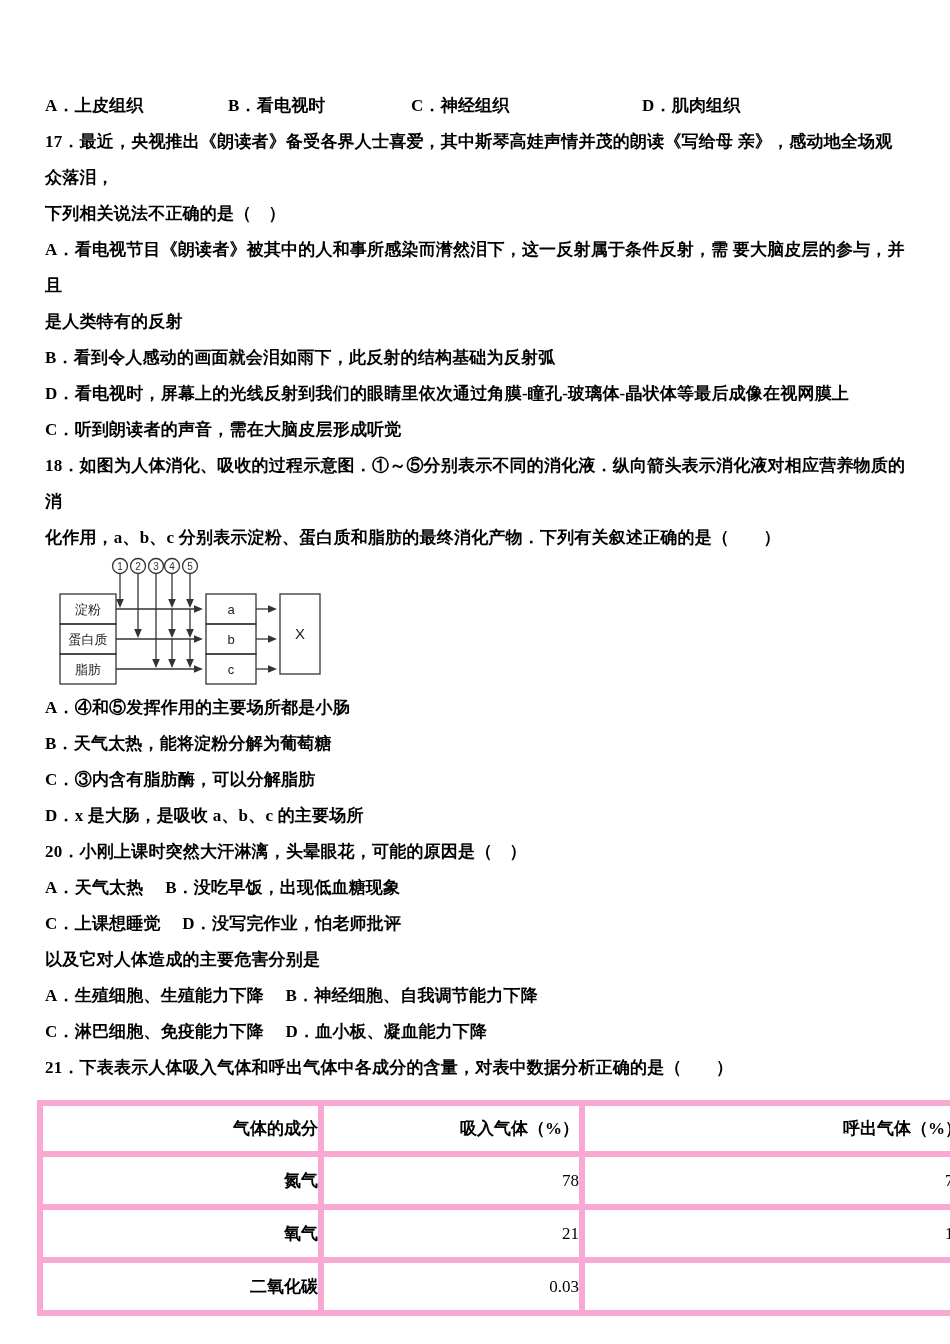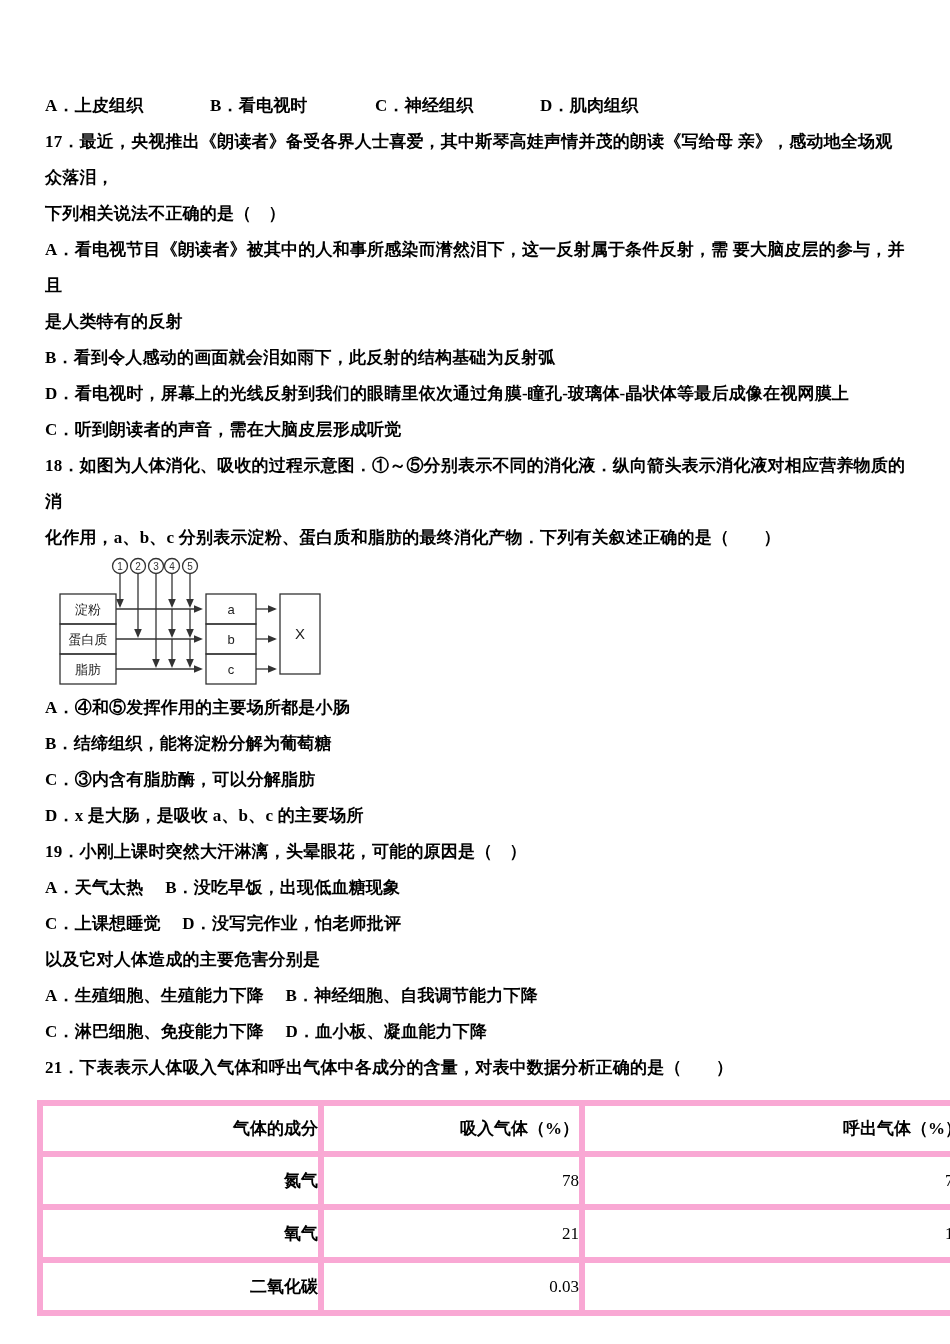--- a/index.html
+++ b/index.html
@@ -13,24 +13,25 @@
   .content {
     padding: 88px 44px 0 45px;
   }
   .line {
     font-size: 17px;
     font-weight: 700;
     line-height: 36px;
     min-height: 36px;
     white-space: pre-wrap;
     letter-spacing: 0.2px;
+    gap: 18px;
   }
   .options-row { display: flex; }
   .options-row .opt { display: inline-block; width: 165px; }
-  .options-row .opt:last-child { width: auto; }
+  .options-row .opt:last-child { width: auto; margin-left: 48px; }
   .diagram-wrap { margin: 0 0 0 13px; height: 134px; }
   svg text { font-family: "Liberation Sans", sans-serif; }
   .gas-table {
     border-collapse: collapse;
     margin-left: -8px;
     margin-top: 14px;
     width: 873px;
     table-layout: fixed;
     border: 3px solid #1c1c1c;
   }
@@ -126,25 +127,25 @@
           <text x="30" y="118">脂肪</text>
           <text x="173" y="58">a</text>
           <text x="173" y="88">b</text>
           <text x="173" y="118">c</text>
           <text x="242" y="83" font-size="15">X</text>
         </g>
       </svg>
     </div>
 
     <div class="line">A．④和⑤发挥作用的主要场所都是小肠</div>
-    <div class="line">B．结缔组织，能将淀粉分解为葡萄糖</div>
+    <div class="line">B．天气太热，能将淀粉分解为葡萄糖</div>
     <div class="line">C．③内含有脂肪酶，可以分解脂肪</div>
     <div class="line">D．x 是大肠，是吸收 a、b、c 的主要场所</div>
 
-    <div class="line">19．小刚上课时突然大汗淋漓，头晕眼花，可能的原因是（　）</div>
+    <div class="line">20．小刚上课时突然大汗淋漓，头晕眼花，可能的原因是（　）</div>
     <div class="line">A．天气太热　 B．没吃早饭，出现低血糖现象</div>
     <div class="line">C．上课想睡觉　 D．没写完作业，怕老师批评</div>
 
     <div class="line">以及它对人体造成的主要危害分别是</div>
     <div class="line">A．生殖细胞、生殖能力下降　 B．神经细胞、自我调节能力下降</div>
     <div class="line">C．淋巴细胞、免疫能力下降　 D．血小板、凝血能力下降</div>
 
     <div class="line">21．下表表示人体吸入气体和呼出气体中各成分的含量，对表中数据分析正确的是（　　）</div>
 
     <table class="gas-table">

